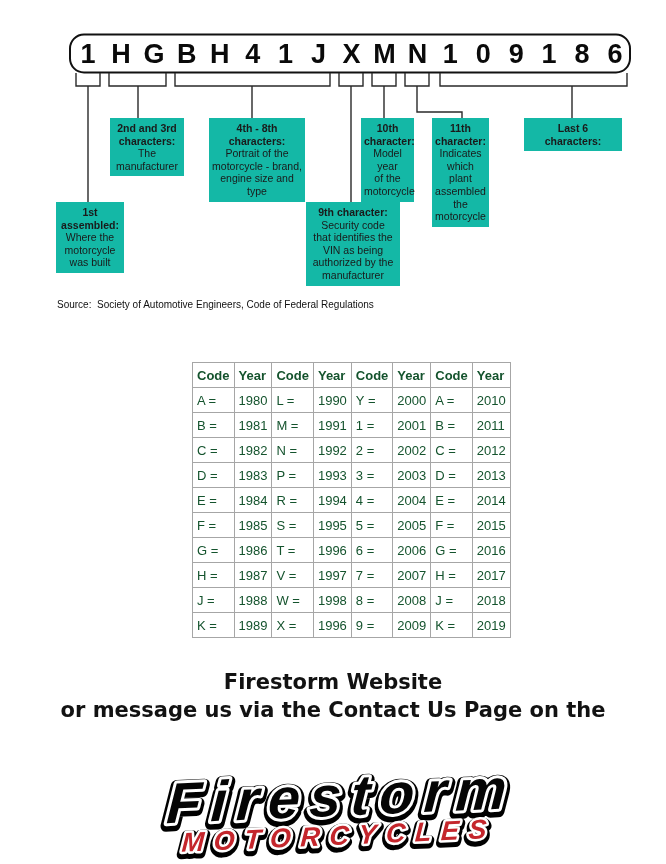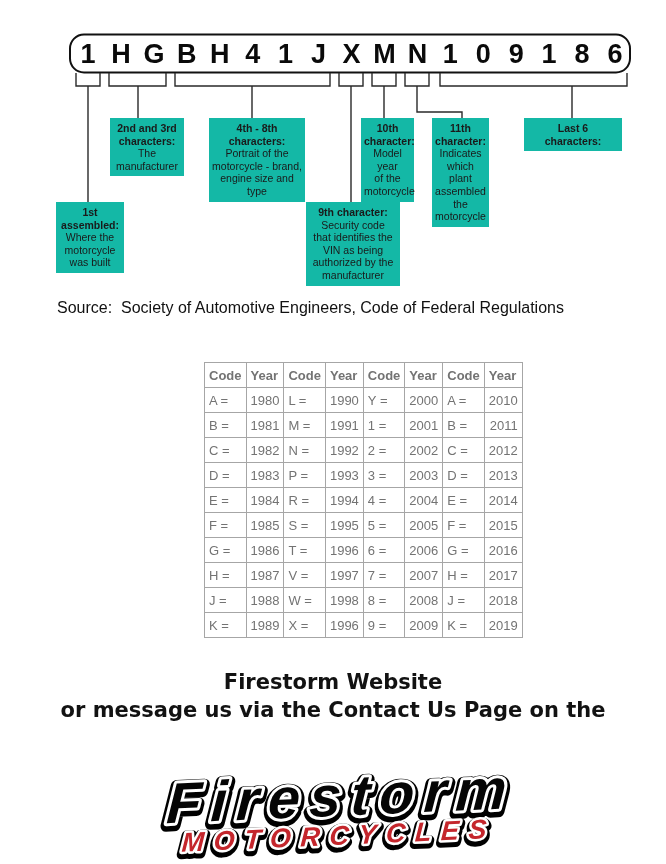--- a/index.html
+++ b/index.html
@@ -6,27 +6,27 @@
   .page{position:relative;width:666px;height:864px;background:#ffffff;overflow:hidden;
         font-family:"Liberation Sans",sans-serif;color:#1a1a1a;}
   .diagram-svg{position:absolute;left:0;top:0;}
   .vin-char{font:bold 27px "Liberation Sans",sans-serif;text-anchor:middle;fill:#0a0a0a;}
   .bracket{fill:none;stroke:#2a2a2a;stroke-width:1.4;}
   .pill{fill:#ffffff;stroke:#111111;stroke-width:2;}
   .callout{position:absolute;background:#14b8a6;color:#1a1a1a;text-align:center;
            font-size:10.5px;line-height:1.2;padding:4px 3px;box-sizing:border-box;}
   .c-title{font-weight:bold;white-space:pre-line;}
   .c-body{white-space:pre-line;}
-  .source{position:absolute;left:57px;top:299px;font-size:16px;color:#111;white-space:pre;}
-  .year-table{position:absolute;left:204px;top:362px;border-collapse:collapse;
-              font-size:13px;color:#737373;padding-left:7px;}
+  .source{position:absolute;left:57px;top:299px;font-size:10px;color:#111;white-space:pre;}
+  .year-table{position:absolute;left:192px;top:362px;border-collapse:collapse;
+              font-size:13px;color:#14532d;padding-left:7px;}
   .year-table th,.year-table td{border:1px solid #a6a6a6;height:24px;box-sizing:content-box;}
   .year-table th{font-weight:bold;text-align:left;padding:0 4px;}
   .year-table td.code{text-align:left;padding:0 4px;min-width:27px;}
-  .year-table td.year{text-align:right;padding:0 4px;min-width:26px;}
+  .year-table td.year{padding:0 4px;min-width:26px;}
   .help{position:absolute;left:0;top:668px;width:666px;text-align:center;
         font-family:"DejaVu Sans",sans-serif;font-weight:bold;font-size:21px;
         line-height:28px;color:#121212;}
   .help div{white-space:pre;}
   .logo-wrap{position:absolute;left:50%;top:762px;transform:translateX(-50%);}
   .logo-main{font:italic bold 57px "Liberation Sans",sans-serif;text-anchor:middle;}
   .logo-sub{font:italic bold 27px "Liberation Sans",sans-serif;text-anchor:middle;}
   .stroke-blk{stroke:#000;stroke-linejoin:round;fill:none;}
   .stroke-wht{stroke:#fff;stroke-linejoin:round;fill:none;}
 </style>

